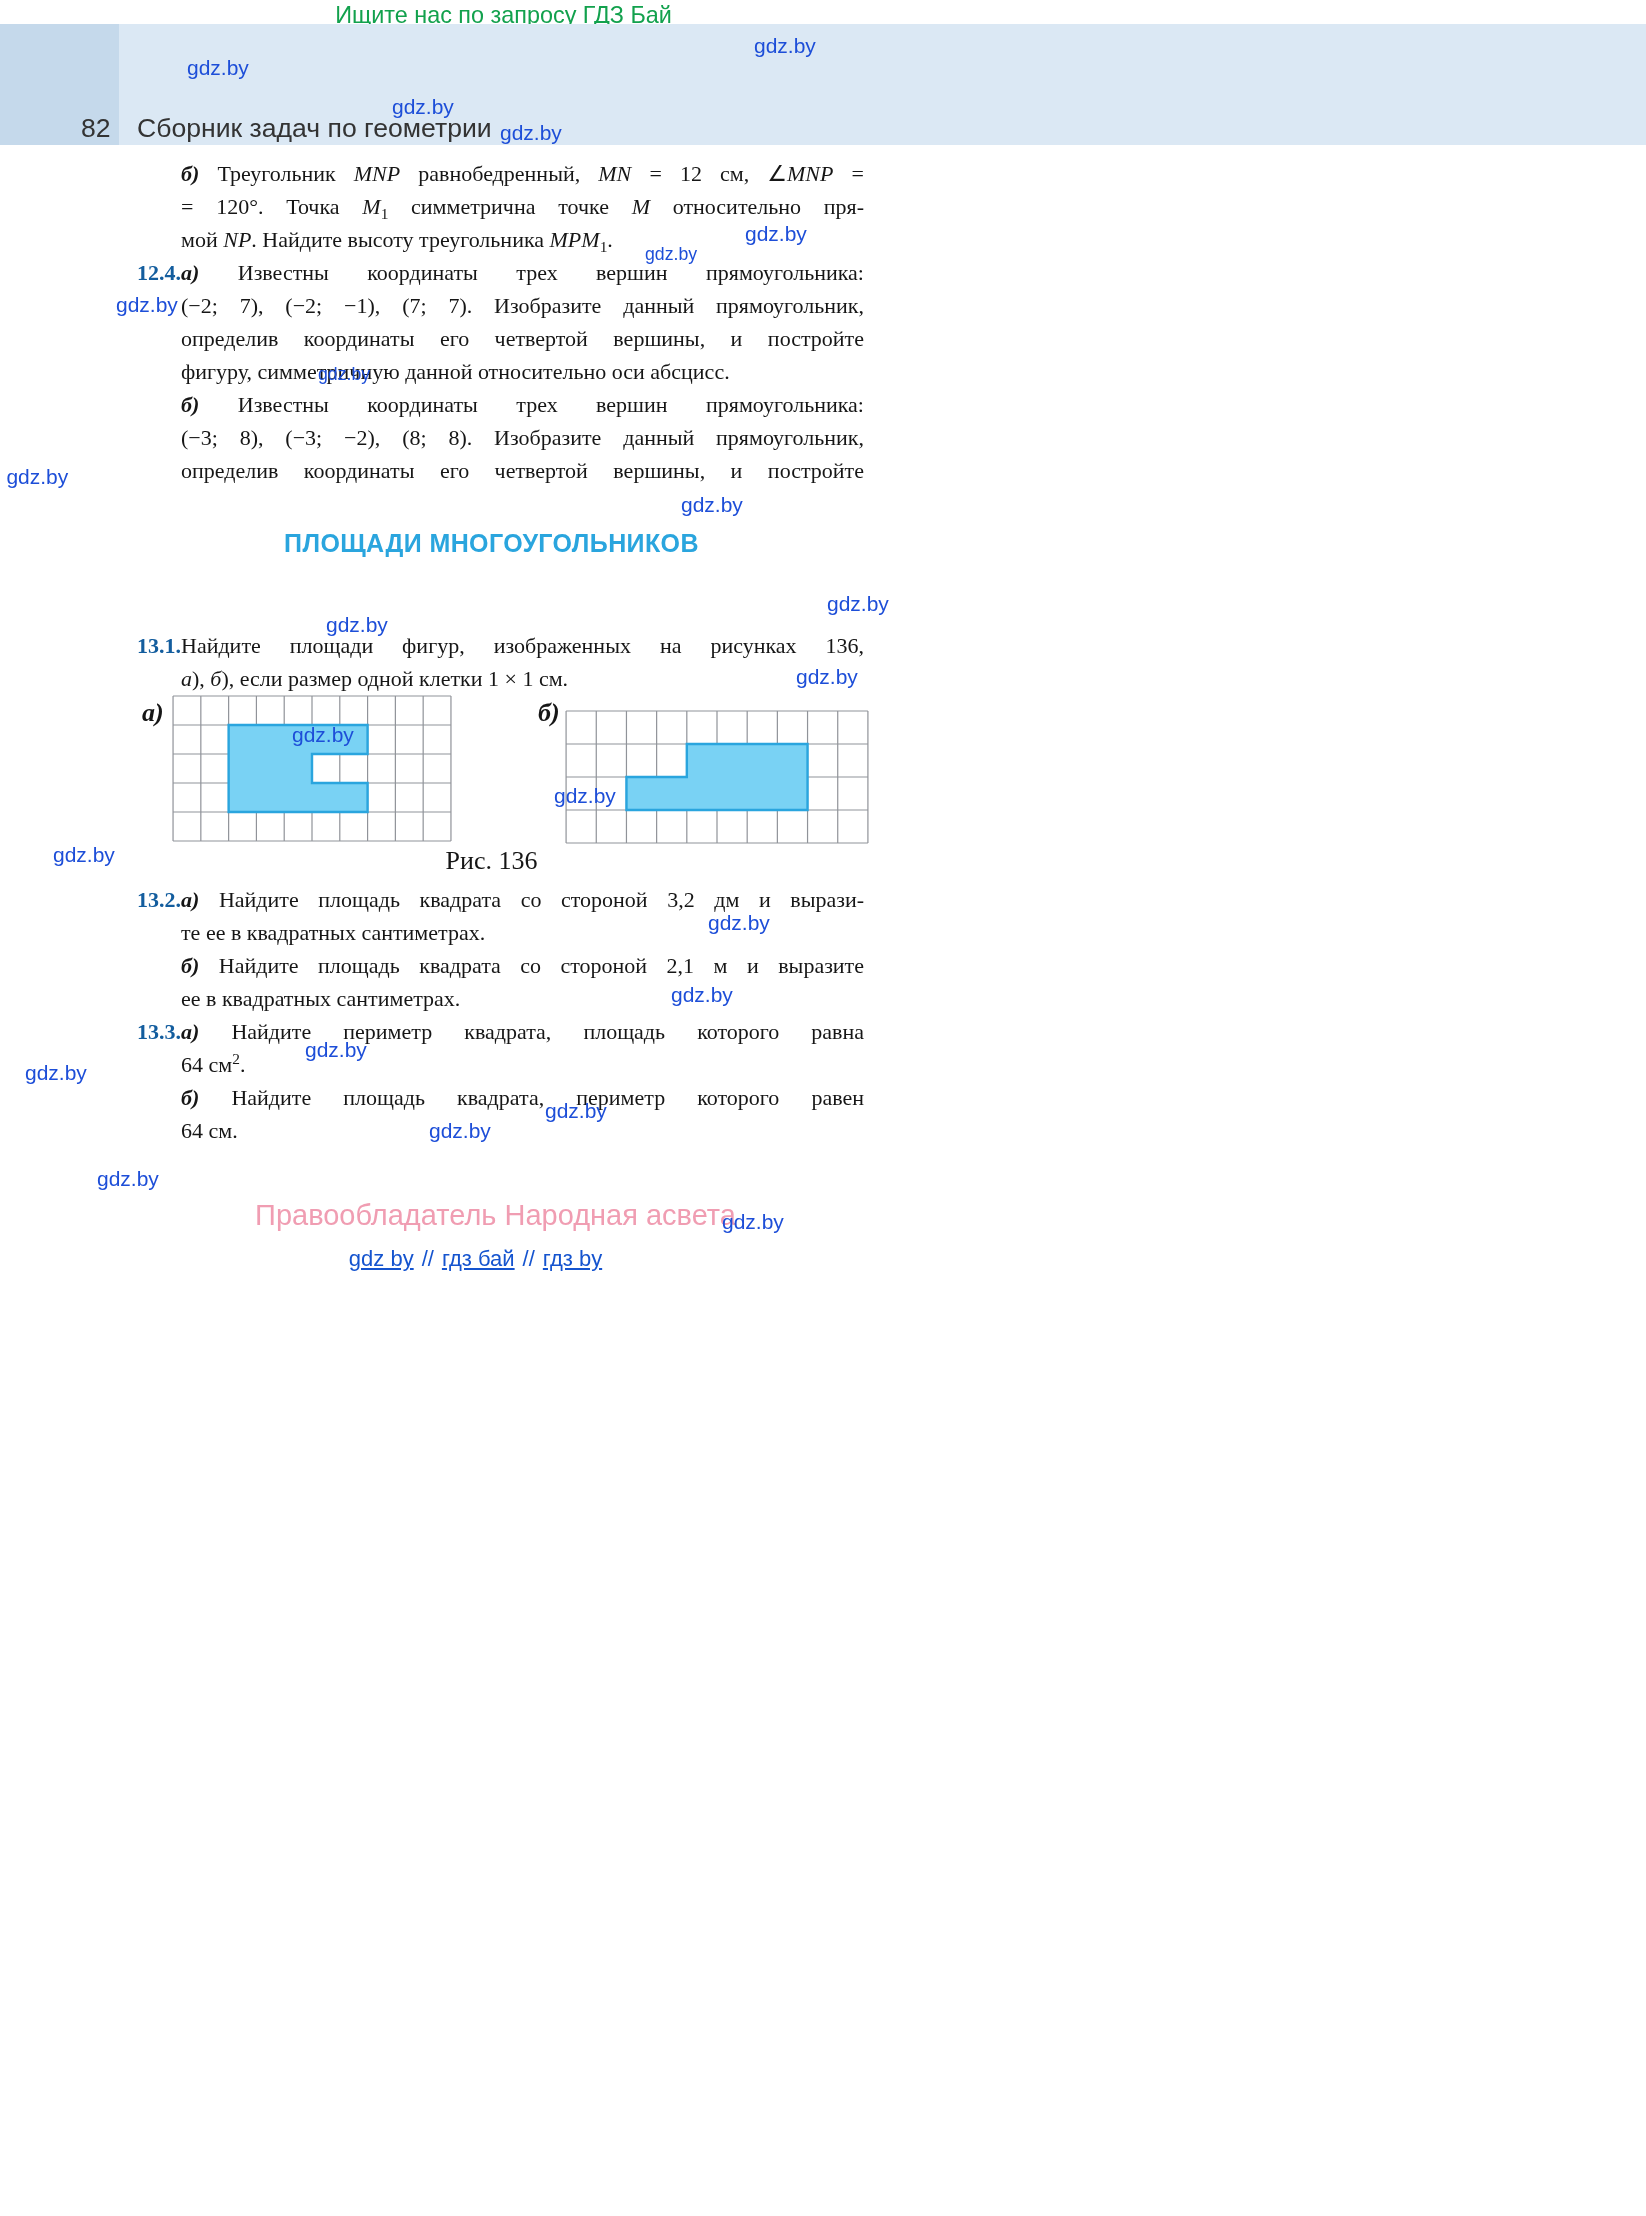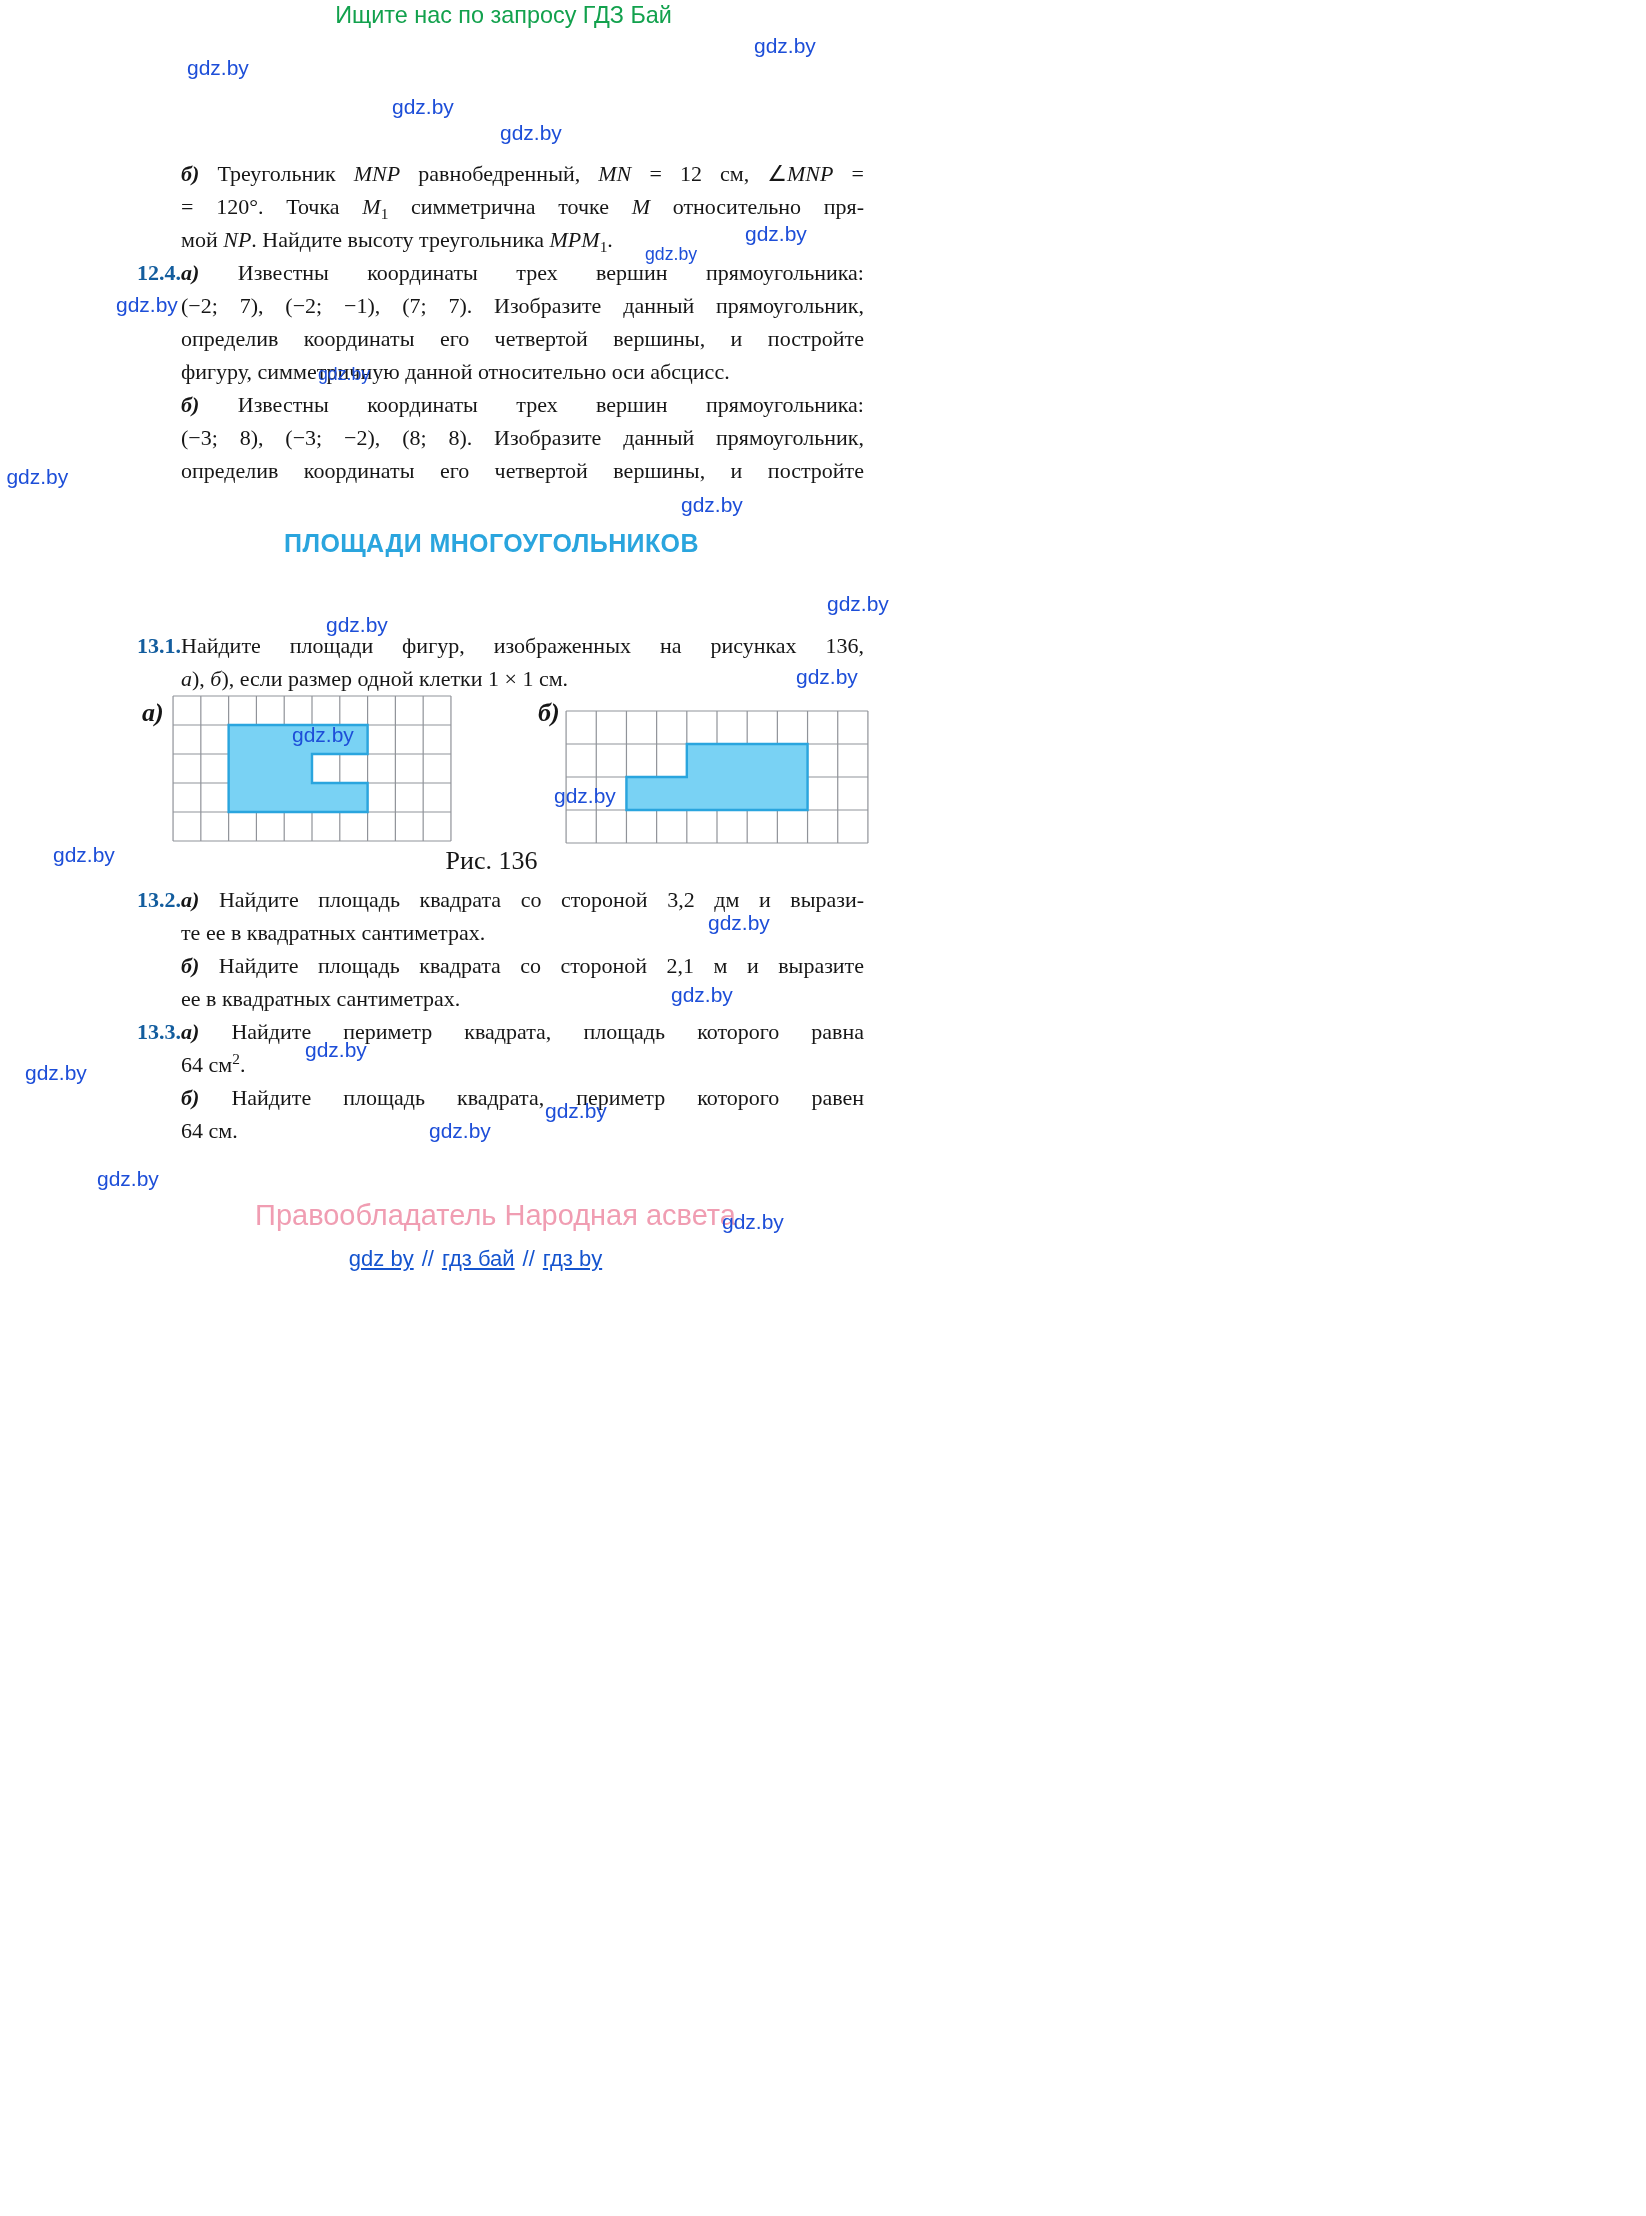--- a/index.html
+++ b/index.html
@@ -32,20 +32,25 @@
   .wm{position:absolute;font:21px "Liberation Sans",sans-serif;color:#1d4ed8;white-space:nowrap;}
   .wm.sm{font-size:17.7px;}
 </style>
 </head>
 <body>
 
 <div class="page">
 
   <div class="banner">Ищите нас по запросу ГДЗ Бай</div>
 
+  <div class="band">
+    <div class="band-block"></div>
+    <span class="pagenum">82</span>
+    <span class="booktitle">Сборник задач по геометрии</span>
+  </div>
 
   <div class="para" style="top:157px">
     <div class="line j"><i><b>б)</b></i> Треугольник <i>MNP</i> равнобедренный, <i>MN</i> = 12 см, ∠<i>MNP</i> =</div>
     <div class="line j">= 120°. Точка <i>M</i><sub>1</sub> симметрична точке <i>M</i> относительно пря-</div>
     <div class="line">мой <i>NP</i>. Найдите высоту треугольника <i>MPM</i><sub>1</sub>.</div>
   </div>
 
   <div class="para" style="top:256px">
     <span class="pnum">12.4.</span>
     <div class="line j"><i><b>а)</b></i> Известны координаты трех вершин прямоугольника:</div>

